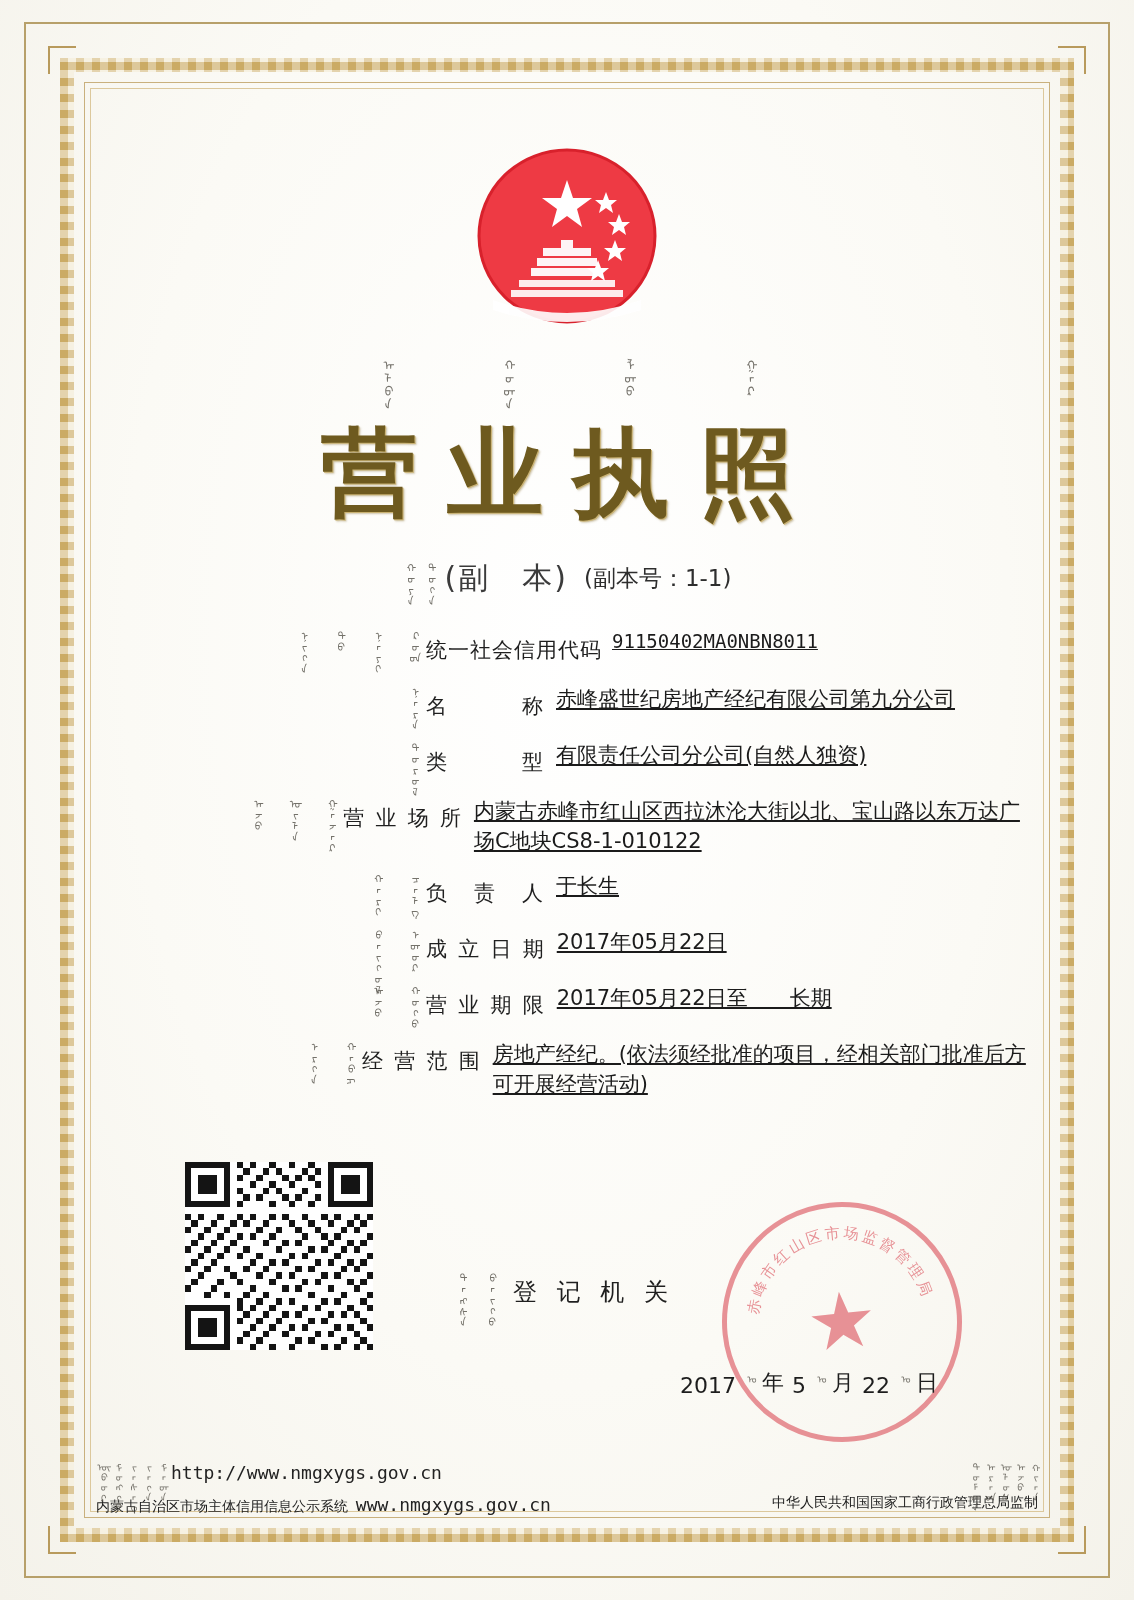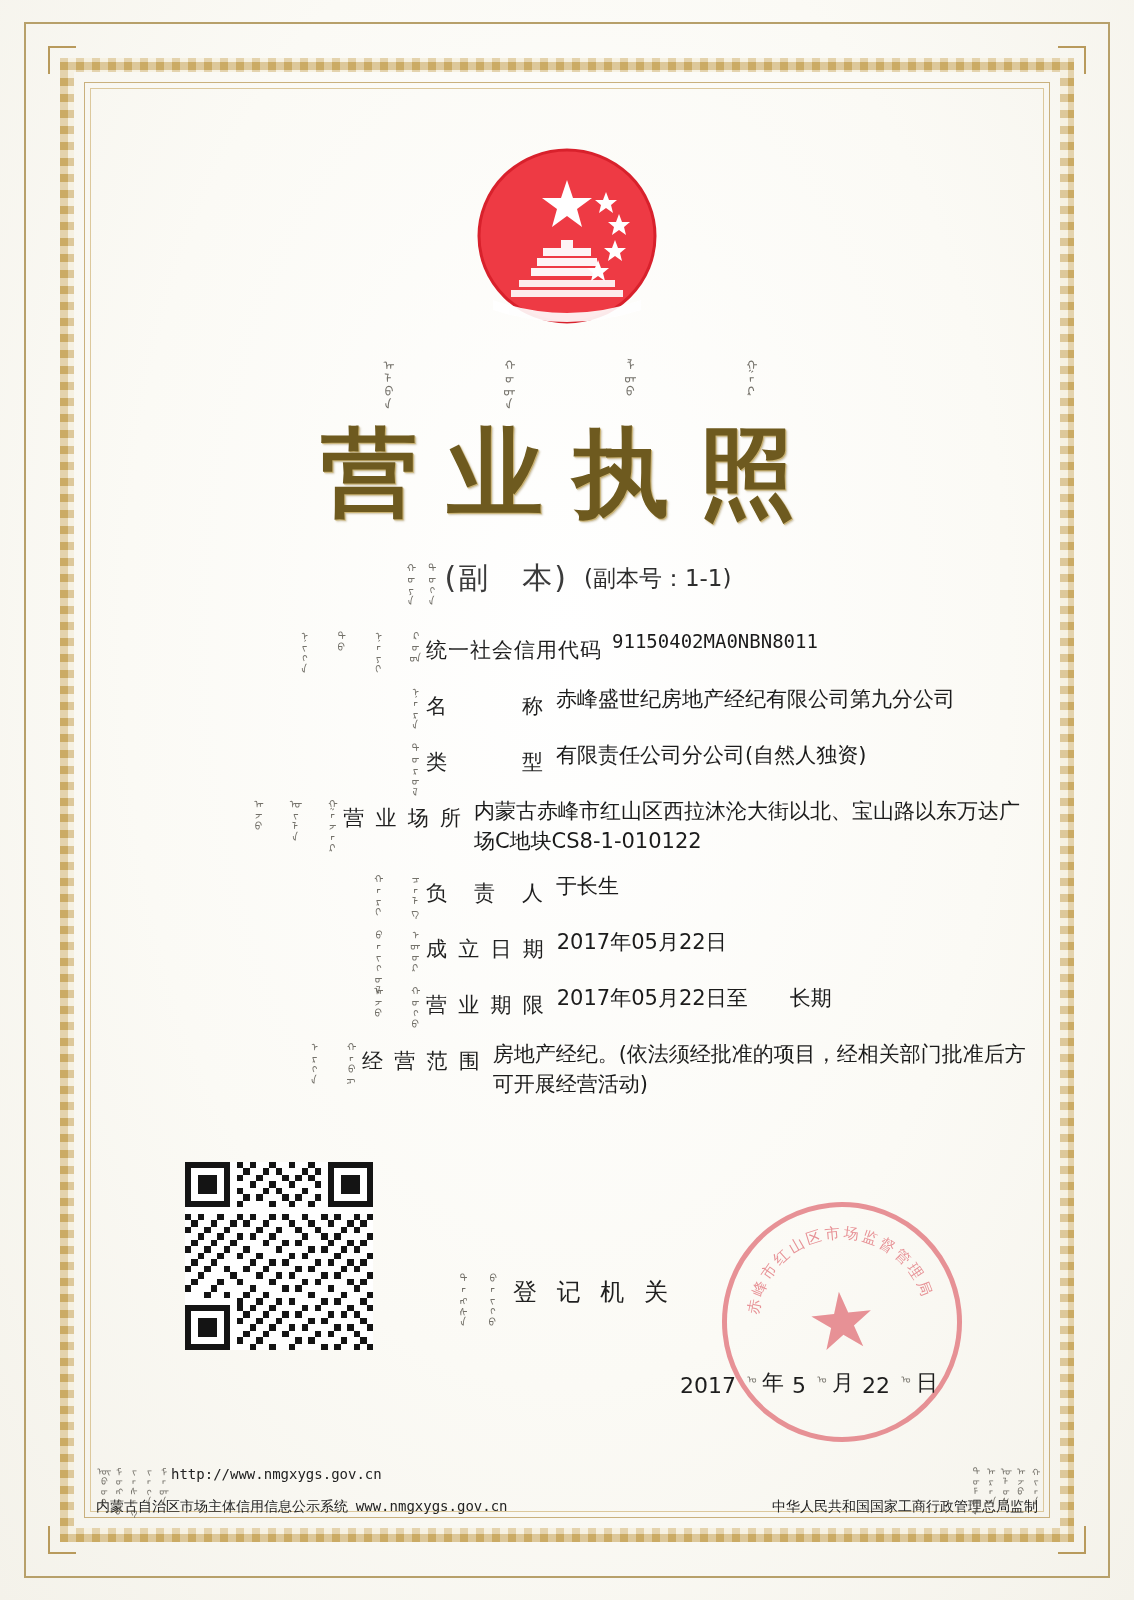--- a/index.html
+++ b/index.html
@@ -121,20 +121,21 @@
     margin-left:8px;
     letter-spacing:3px;
     margin-top:8px;
   }
   .value{
     font-family:"DejaVu Sans", sans-serif;
     font-size:21px;color:#1b1b1b;
     margin-left:10px;
     line-height:1.45;
     max-width:610px;
+    text-decoration:underline;
   }
   .value.mono{font-family:"DejaVu Sans Mono", monospace;font-size:19px;letter-spacing:0;}
   .row.code .cn-label{letter-spacing:1px;}
 
   
   .qr{
     position:absolute;left:185px;top:1162px;
     width:188px;height:188px;
   }
   
@@ -180,21 +181,21 @@
   }
   .footer-top{
     display:flex;justify-content:space-between;align-items:center;
     margin-bottom:6px;
   }
   .footer-bottom{
     display:flex;justify-content:space-between;align-items:flex-start;
   }
   .footer .mong{height:26px;font-size:10px;}
   .footer .mong-group{display:flex;gap:5px;}
-  .url{font-family:"DejaVu Sans Mono", monospace;font-size:14px;color:#222;}
+  .url{font-family:"DejaVu Sans Mono", monospace;font-size:18px;color:#222;}
   .foot-cn{font-family:"DejaVu Sans", sans-serif;font-size:14px;color:#1e1e1e;}
 </style>
 </head>
 <body>
 
 <div class="page">
 
   <div class="frame-outer"></div>
   <div class="frame-band"></div>
   <div class="frame-band2"></div>

